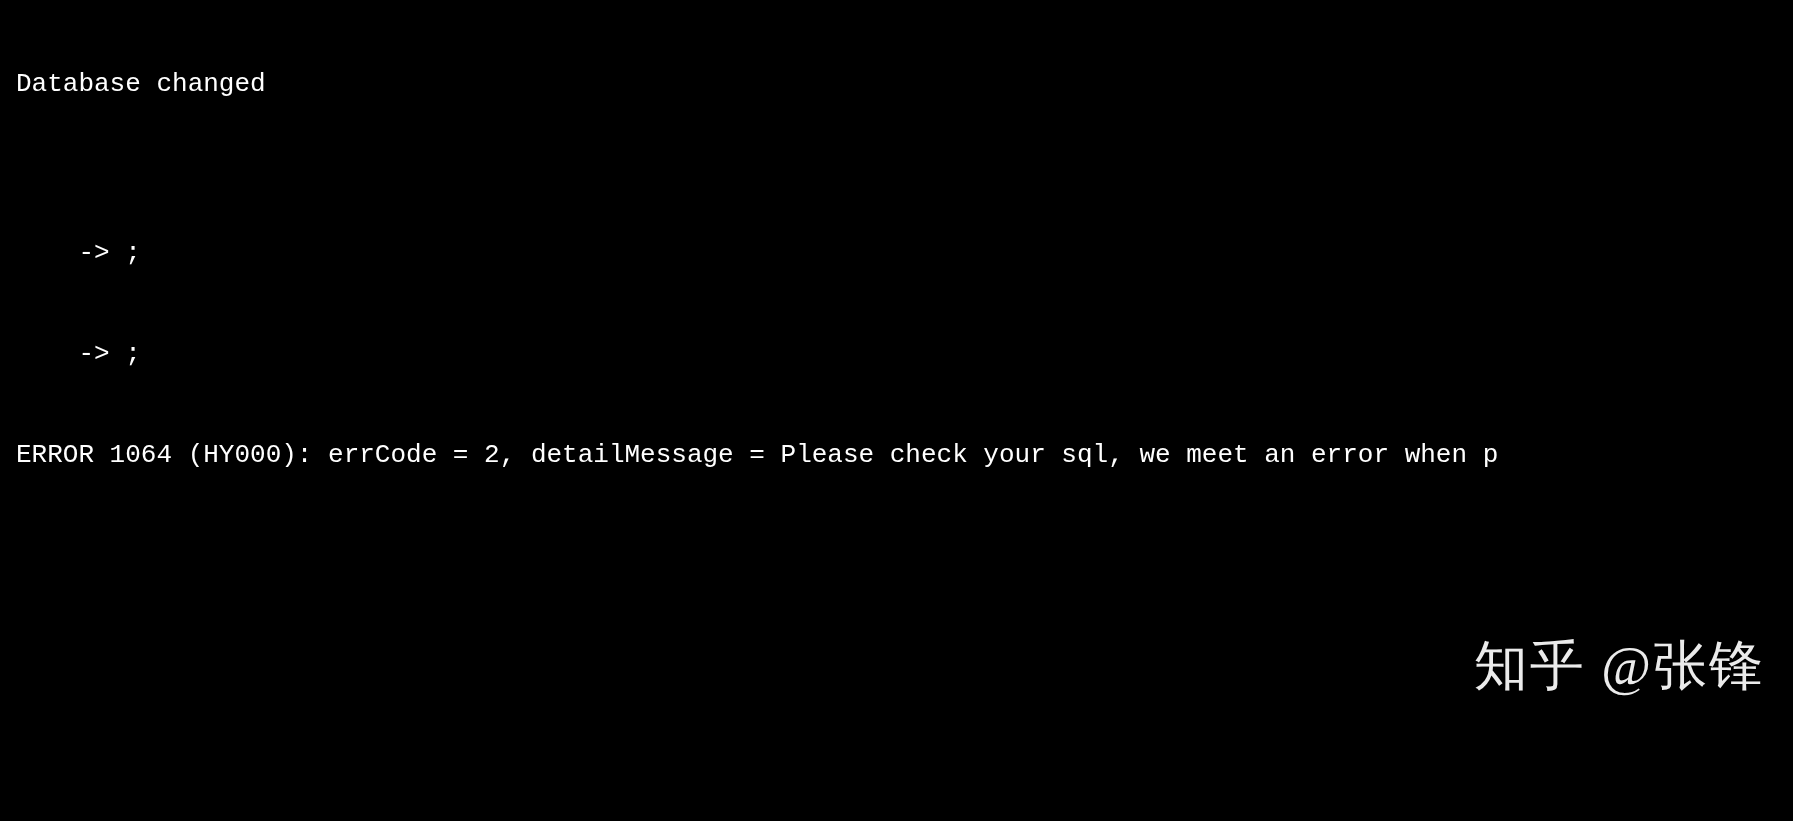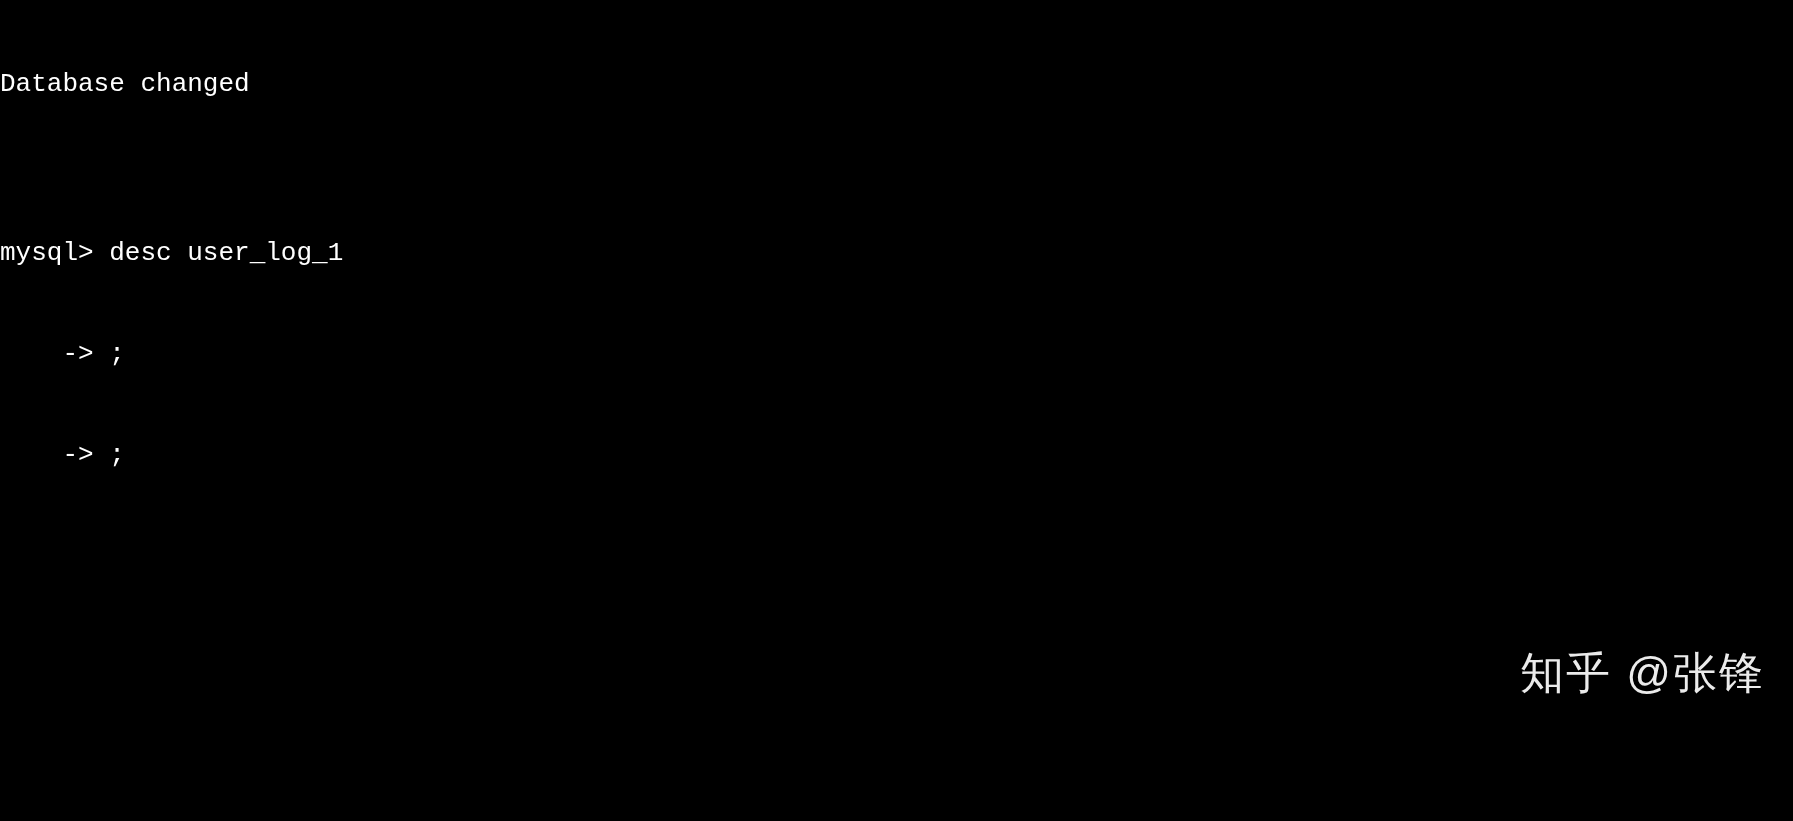--- a/index.html
+++ b/index.html
@@ -10,41 +10,41 @@
     font-size:26px;
     line-height:1.3;
     width:1793px;
     height:821px;
     overflow:hidden;
   }
   .terminal{
     white-space:pre;
     padding:0;
   }
-  .line{display:block;white-space:pre;}
+  .line{display:block;white-space:pre;padding-left:16px;}
   .watermark{
     position:absolute;
     right:28px;
     bottom:120px;
-    font-family:Liberation Sans, sans-serif;
-    font-size:44px;
+    font-family:Liberation Serif, serif;
+    font-size:54px;
     color:rgba(255,255,255,0.92);
     letter-spacing:2px;
     text-shadow:0 0 6px rgba(0,0,0,0.8);
   }
 </style>
 </head>
 <body>
 
 <div class="terminal">
   <span class="line">Database changed</span>
   <span class="line"></span>
-  <span class="line">mysql&gt; desc user_log_1</span>
   <span class="line">    -&gt; ;</span>
   <span class="line">    -&gt; ;</span>
+  <span class="line">ERROR 1064 (HY000): errCode = 2, detailMessage = Please check your sql, we meet an error when p</span>
   
 
   
 
   
 </div>
 
 <div class="watermark">知乎 @张锋</div>
 
 </body></html>

